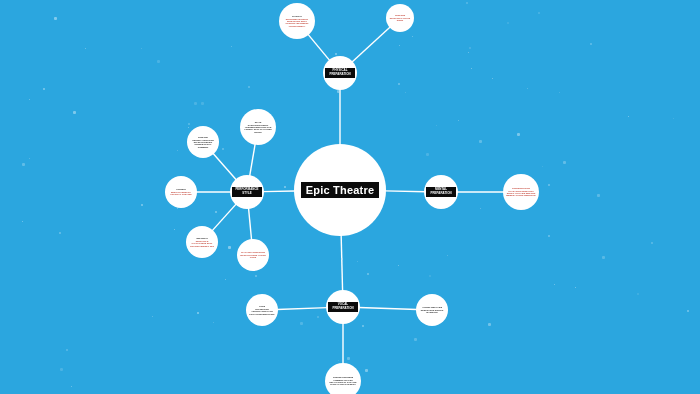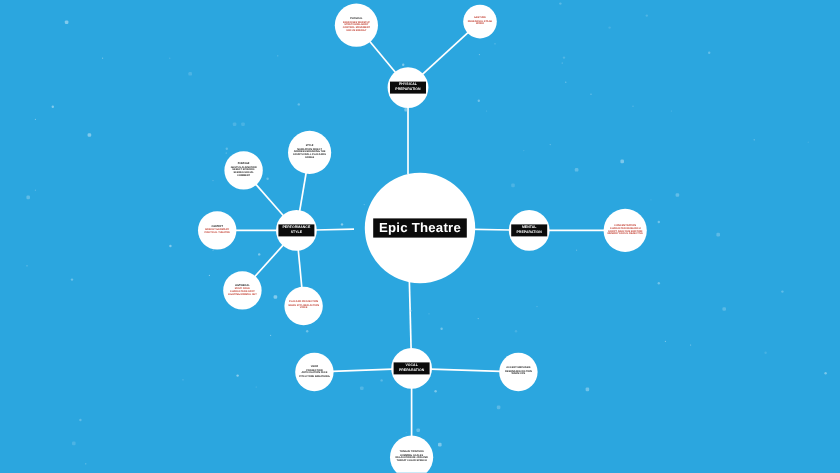--- a/index.html
+++ b/index.html
@@ -152,21 +152,21 @@
     <div class="speck" style="left: 188px; top: 123px; opacity: 0.35; width: 2px; height: 2px;"></div>
     <div class="speck" style="left: 54px; top: 17px; opacity: 0.58; width: 3px; height: 3px;"></div>
     <div class="speck" style="left: 365px; top: 369px; opacity: 0.54; width: 3px; height: 3px;"></div>
     <div class="speck" style="left: 43px; top: 88px; opacity: 0.59; width: 2px; height: 2px;"></div>
     <div class="speck" style="left: 673px; top: 118px; opacity: 0.22; width: 1px; height: 1px;"></div>
     <div class="speck" style="left: 342px; top: 177px; opacity: 0.39; width: 1px; height: 1px;"></div>
     <div class="speck" style="left: 22px; top: 221px; opacity: 0.58; width: 1px; height: 1px;"></div>
     <div class="speck" style="left: 253px; top: 188px; opacity: 0.24; width: 2px; height: 2px;"></div>
   </div>
 <div id="nodes">
-    <div class="node center" style="left: 304px; top: 144px; text-align: right;">
+    <div class="node center" style="left: 294px; top: 144px; text-align: right;">
       <div class="chip">Epic Theatre</div>
     </div>
     <div class="node branch" style="left: 323px; top: 56px;">
       <div class="chip">PHYSICAL PREPARATION</div>
     </div>
     <div class="node branch" style="left: 230px; top: 175px;">
       <div class="chip">PERFORMANCE STYLE</div>
     </div>
     <div class="node branch" style="left: 424px; top: 175px;">
       <div class="chip">MENTAL PREPARATION</div>

